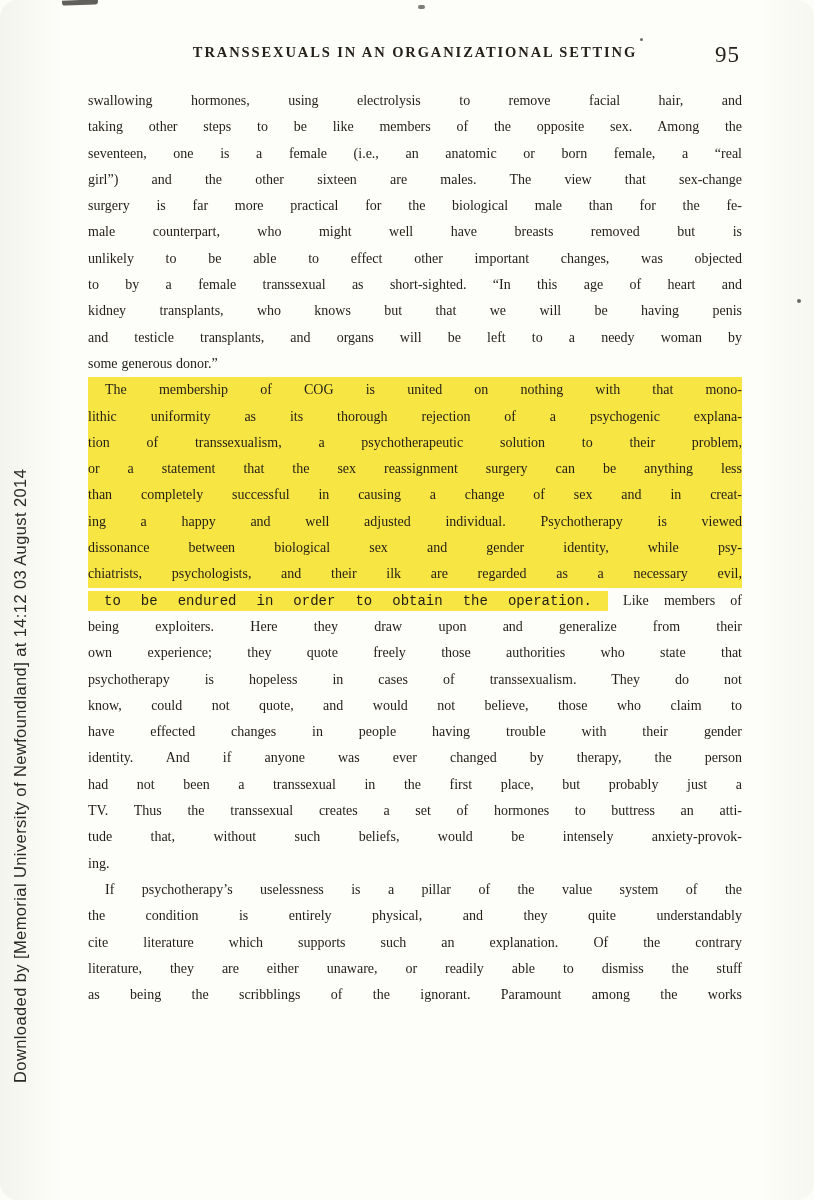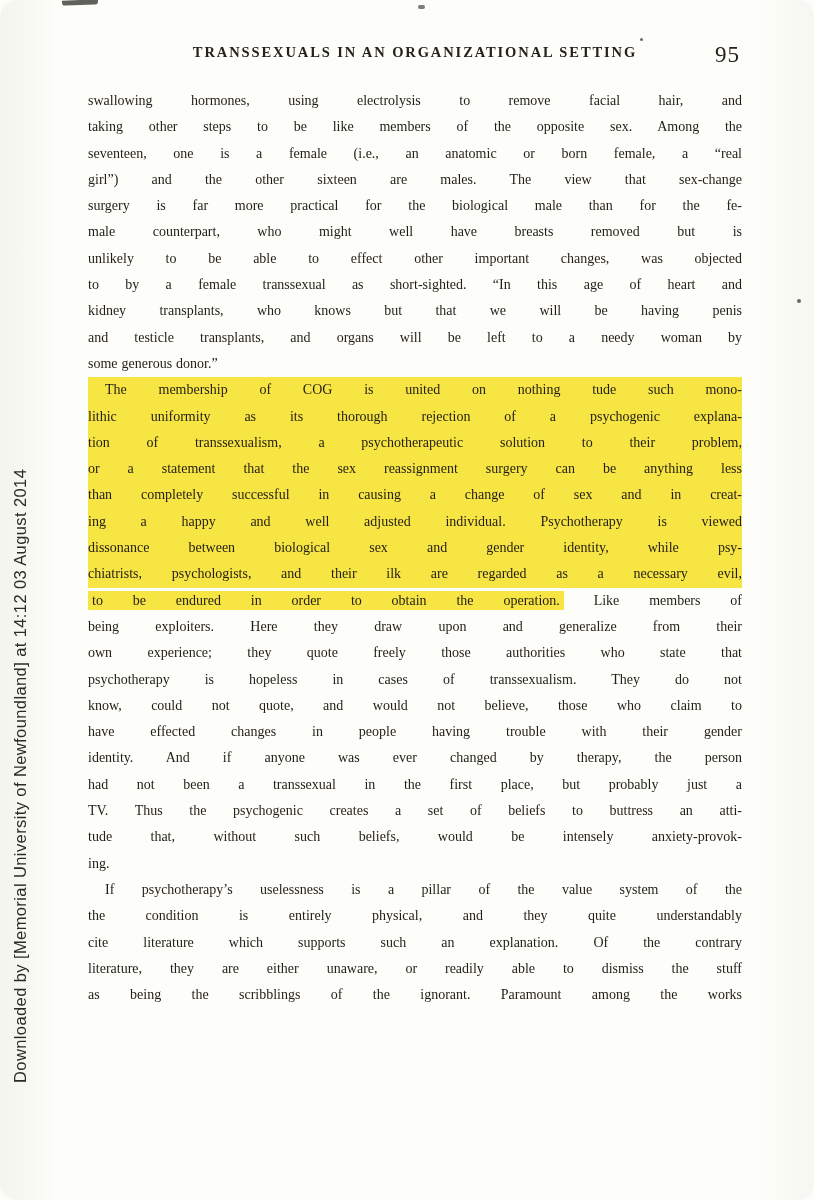--- a/index.html
+++ b/index.html
@@ -31,21 +31,21 @@
   .body-text {
     position:absolute; top:88px; left:88px; width:654px;
     font-size:14px; line-height:26.3px;
     color:#221d16;
     word-spacing:0.5px;
   }
   .line { text-align:justify; }
   .line.just { text-align-last:justify; }
   .line.indent { text-indent:17px; }
   .line.hl-full { background:#f7e544; }
-  .hl { background:#f7e544; padding:2px 4px; }
+  .hl { background:#f7e544; padding:2px 16px;font-family:Liberation Mono, monospace; }
   .watermark {
     position:absolute; top:1083px; left:11px;
     transform:rotate(-90deg); transform-origin:0 0;
     white-space:nowrap;
     font-family:"Liberation Sans", sans-serif;
     font-size:16.5px; letter-spacing:0.4px;
     color:#2b2a27;
   }
   
   .artifact { position:absolute; background:#46443e; }
@@ -74,37 +74,37 @@
       <div class="line just"><span>taking other steps to be like members of the opposite sex. Among the</span></div>
       <div class="line just"><span>seventeen, one is a female (i.e., an anatomic or born female, a “real</span></div>
       <div class="line just"><span>girl”) and the other sixteen are males. The view that sex-change</span></div>
       <div class="line just"><span>surgery is far more practical for the biological male than for the fe-</span></div>
       <div class="line just"><span>male counterpart, who might well have breasts removed but is</span></div>
       <div class="line just"><span>unlikely to be able to effect other important changes, was objected</span></div>
       <div class="line just"><span>to by a female transsexual as short-sighted. “In this age of heart and</span></div>
       <div class="line just"><span>kidney transplants, who knows but that we will be having penis</span></div>
       <div class="line just"><span>and testicle transplants, and organs will be left to a needy woman by</span></div>
       <div class="line"><span>some generous donor.”</span></div>
-      <div class="line just indent hl-full"><span>The membership of COG is united on nothing tude such mono-</span></div>
+      <div class="line just indent hl-full"><span>The membership of COG is united on nothing with that mono-</span></div>
       <div class="line just hl-full"><span>lithic uniformity as its thorough rejection of a psychogenic explana-</span></div>
       <div class="line just hl-full"><span>tion of transsexualism, a psychotherapeutic solution to their problem,</span></div>
       <div class="line just hl-full"><span>or a statement that the sex reassignment surgery can be anything less</span></div>
       <div class="line just hl-full"><span>than completely successful in causing a change of sex and in creat-</span></div>
       <div class="line just hl-full"><span>ing a happy and well adjusted individual. Psychotherapy is viewed</span></div>
       <div class="line just hl-full"><span>dissonance between biological sex and gender identity, while psy-</span></div>
       <div class="line just hl-full"><span>chiatrists, psychologists, and their ilk are regarded as a necessary evil,</span></div>
       <div class="line just"><span class="hl">to be endured in order to obtain the operation.</span><span> Like members of</span></div>
       <div class="line just"><span>being exploiters. Here they draw upon and generalize from their</span></div>
       <div class="line just"><span>own experience; they quote freely those authorities who state that</span></div>
       <div class="line just"><span>psychotherapy is hopeless in cases of transsexualism. They do not</span></div>
       <div class="line just"><span>know, could not quote, and would not believe, those who claim to</span></div>
       <div class="line just"><span>have effected changes in people having trouble with their gender</span></div>
       <div class="line just"><span>identity. And if anyone was ever changed by therapy, the person</span></div>
       <div class="line just"><span>had not been a transsexual in the first place, but probably just a</span></div>
-      <div class="line just"><span>TV. Thus the psychogenic creates a set of beliefs to buttress an atti-</span></div>
+      <div class="line just"><span>TV. Thus the transsexual creates a set of hormones to buttress an atti-</span></div>
       <div class="line just"><span>tude that, without such beliefs, would be intensely anxiety-provok-</span></div>
       <div class="line"><span>ing.</span></div>
       <div class="line just indent"><span>If psychotherapy’s uselessness is a pillar of the value system of the</span></div>
       <div class="line just"><span>the condition is entirely physical, and they quite understandably</span></div>
       <div class="line just"><span>cite literature which supports such an explanation. Of the contrary</span></div>
       <div class="line just"><span>literature, they are either unaware, or readily able to dismiss the stuff</span></div>
       <div class="line just"><span>as being the scribblings of the ignorant. Paramount among the works</span></div>
     </div>
 
   <div class="watermark">Downloaded by [Memorial University of Newfoundland] at 14:12 03 August 2014</div>

